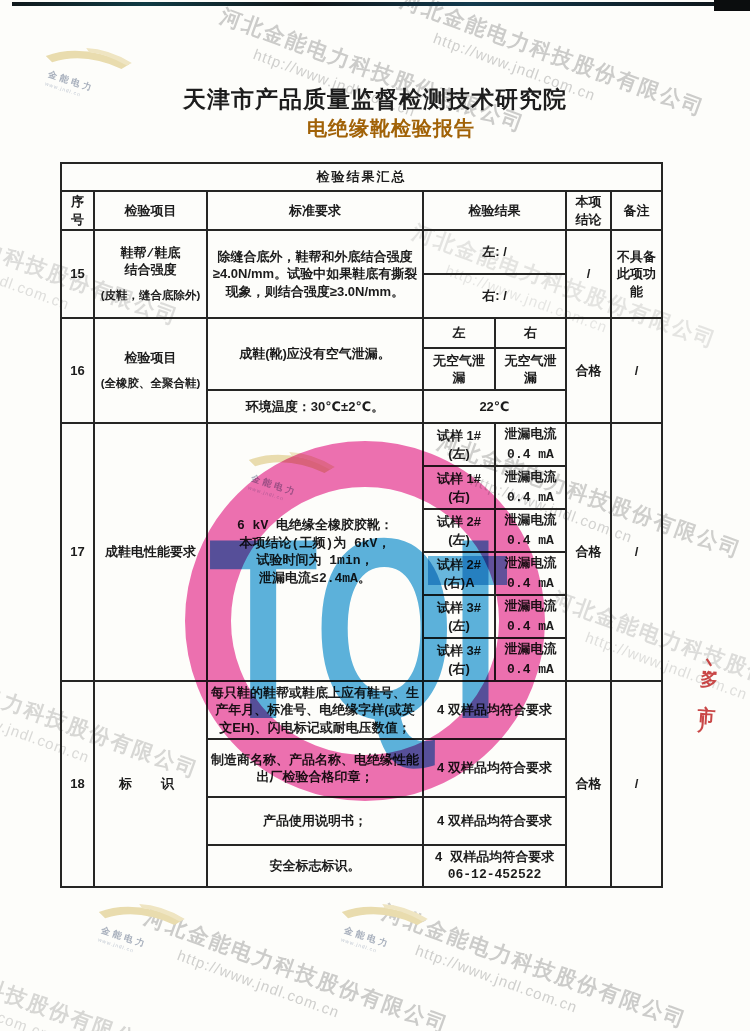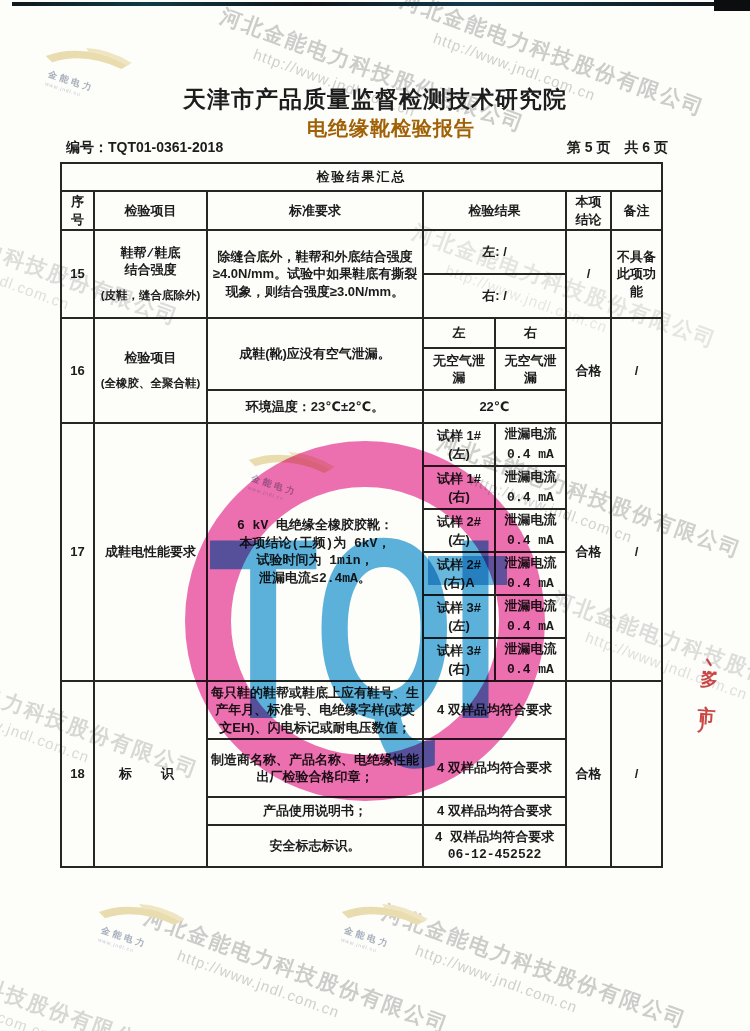--- a/index.html
+++ b/index.html
@@ -138,24 +138,20 @@
       </svg>
       <span class="logo-label">金能电力</span>
       <span class="logo-sub">www.jndl.cn</span>
     </div>
     </div>
 
   <div class="hdr">
     <div class="org-title">天津市产品质量监督检测技术研究院</div>
     <div class="doc-title">电绝缘靴检验报告</div>
   </div>
-  <div class="meta-row">
-    <span>编号：TQT01-0361-2018</span>
-    <span>第 5 页　共 6 页</span>
-  </div>
 
   <table class="report">
     <colgroup>
       <col style="width:33px">
         <col style="width:113px">
         <col style="width:216px">
       <col style="width:72px">
         <col style="width:71px">
         <col style="width:45px">
         <col style="width:51px">
@@ -201,21 +197,21 @@
       <td>左</td>
       <td>右</td>
       <td rowspan="3">合格</td>
       <td rowspan="3">/</td>
     </tr>
     <tr style="height:42px">
       <td>无空气泄漏</td>
       <td>无空气泄漏</td>
     </tr>
     <tr style="height:33px">
-      <td class="req">环境温度：23℃±2℃。</td>
+      <td class="req">环境温度：30℃±2℃。</td>
       <td colspan="2">22℃</td>
     </tr>
 
     <tr style="height:42px">
       <td rowspan="6">17</td>
       <td rowspan="6">成鞋电性能要求</td>
       <td rowspan="6" class="req">
         <span class="blockline">6 kV 电绝缘全橡胶胶靴：</span>
         <span class="blockline">本项结论(工频)为 6kV，</span>
         <span class="blockline">试验时间为 1min，</span>
@@ -270,21 +266,21 @@
       <td rowspan="4" class="spaced">标　识</td>
       <td class="req">每只鞋的鞋帮或鞋底上应有鞋号、生产年月、标准号、电绝缘字样(或英文EH)、闪电标记或耐电压数值；</td>
       <td colspan="2">4 双样品均符合要求</td>
       <td rowspan="4">合格</td>
       <td rowspan="4">/</td>
     </tr>
     <tr style="height:58px">
       <td class="req">制造商名称、产品名称、电绝缘性能出厂检验合格印章；</td>
       <td colspan="2">4 双样品均符合要求</td>
     </tr>
-    <tr style="height:28px">
+    <tr style="height:48px">
       <td class="req">产品使用说明书；</td>
       <td colspan="2">4 双样品均符合要求</td>
     </tr>
     <tr style="height:42px">
       <td class="req">安全标志标识。</td>
       <td colspan="2">
         <span class="blockline">4 双样品均符合要求</span>
         <span class="blockline">06-12-452522</span>
       </td>
     </tr>

